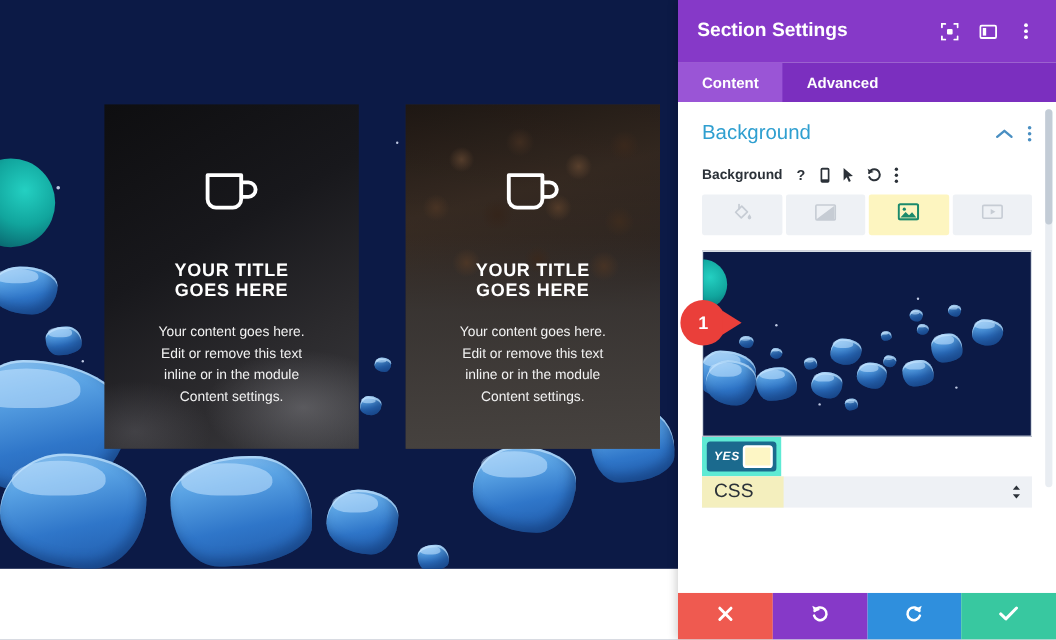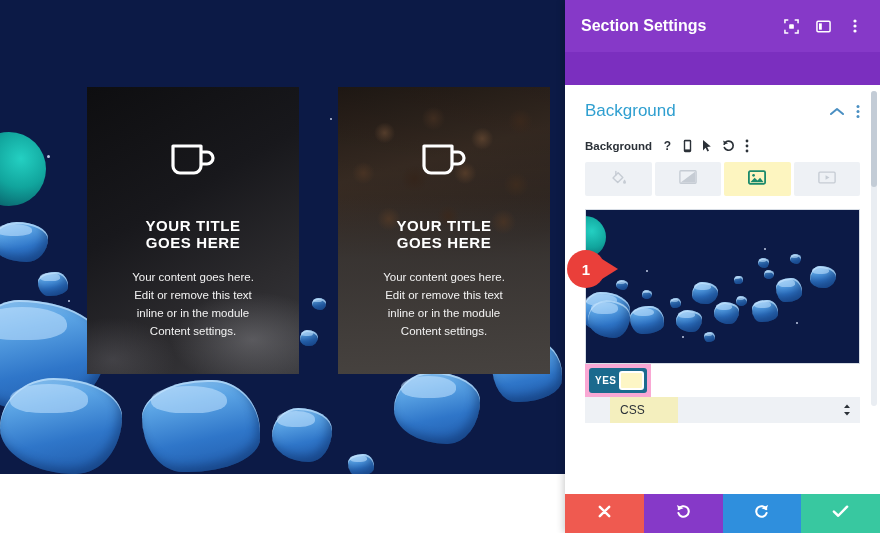--- a/index.html
+++ b/index.html
@@ -138,36 +138,36 @@
   .bg-type.active { background:#fdf5c0; }
 
   .bg-preview {
     position:relative; width:100%; height:155px;
     background:#0c1a46; border: 1px solid #d7dde5; overflow:hidden;
     cursor:pointer;
   }
 
   .sub-label { font-size:11.5px; color:#2b3138; font-weight:700; margin: 18px 0 8px; }
 
-  .toggle-wrap { display:inline-block; background:#f9a8d4; padding:4px; }
+  .toggle-wrap { display:inline-block; background:#5eead4; padding:4px;font-style:italic; }
   .toggle {
     width:58px; height:25px; background:#1b6a8e; border-radius:3px;
     display:flex; align-items:center; justify-content:space-between;
     padding: 0 0 0 6px; cursor:pointer;
   }
   .toggle-text { color:#ffffff; font-size:10px; font-weight:700; letter-spacing:.5px; }
   .toggle-knob { width:25px; height:19px; background:#fdf6c5; border:2px solid #ffffff; border-radius:3px; margin-right:3px; }
 
   .select-row {
     position:relative; width:100%; height:26px; background:#eef1f5;
     display:flex; align-items:center; cursor:pointer;
   }
   .select-val {
     background:#f4efbe; height:100%; display:flex; align-items:center;
-    padding: 0 10px; min-width: 68px; font-size:12px; color:#2b3138;margin-left:25px;
+    padding: 0 10px; min-width: 68px; font-size:16px; color:#2b3138;
   }
   .select-arrows { position:absolute; right:9px; top:50%; transform:translateY(-50%);
     display:flex; flex-direction:column; gap:2px; }
 
   .panel-scrollbar {
     position:absolute; right:3px; top:6px; width:6px; height:315px;
     background:#e9edf2; border-radius:3px;
   }
   .panel-scrollbar-thumb { position:absolute; left:0; top:0; width:6px; height:96px;
     background:#c3ccd6; border-radius:3px; cursor:pointer; }
@@ -290,20 +290,22 @@
           <svg width="4" height="16" viewBox="0 0 4 16">
             <circle cx="2" cy="3" r="1.6" fill="#fff"></circle>
             <circle cx="2" cy="8" r="1.6" fill="#fff"></circle>
             <circle cx="2" cy="13" r="1.6" fill="#fff"></circle>
           </svg>
         </span>
       </div>
     </div>
 
     <div class="tabs">
+      <div class="tab active">Content</div>
+      <div class="tab">Advanced</div>
     </div>
 
     <div class="panel-body">
       <div class="scroll-area">
 
         <div class="section-head">
           <div class="section-title">Background</div>
           <div class="sec-ctrl">
             <span class="mini-ico">
               <svg width="14" height="9" viewBox="0 0 14 9">

